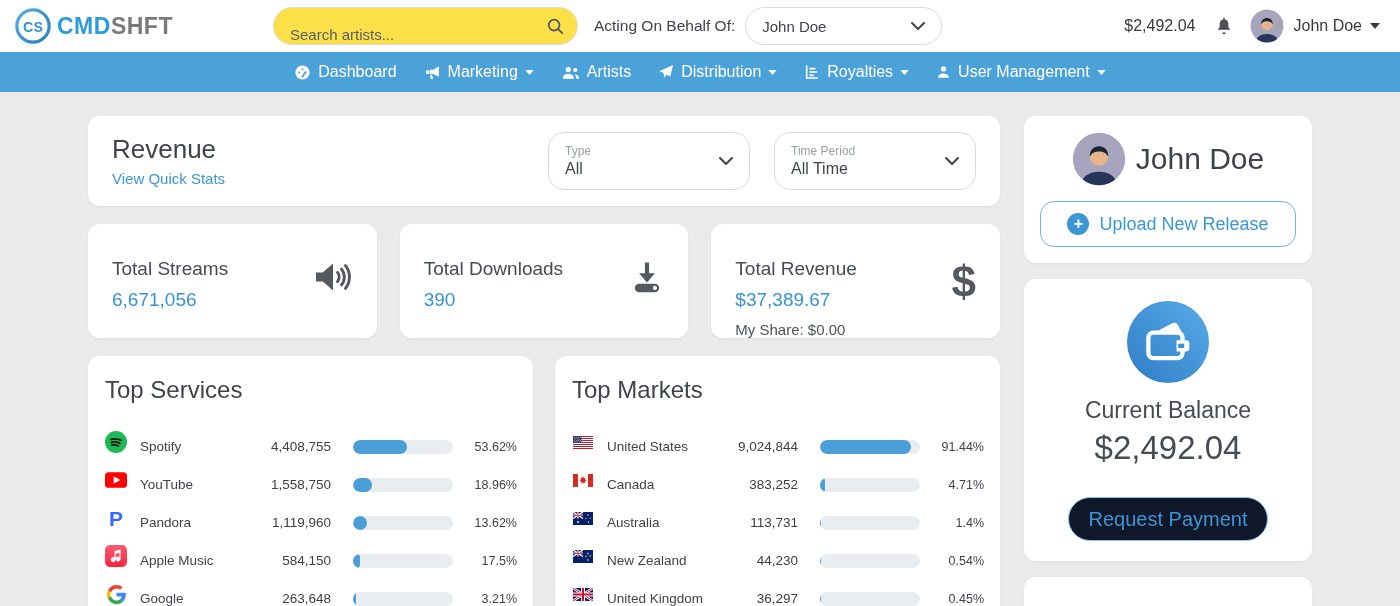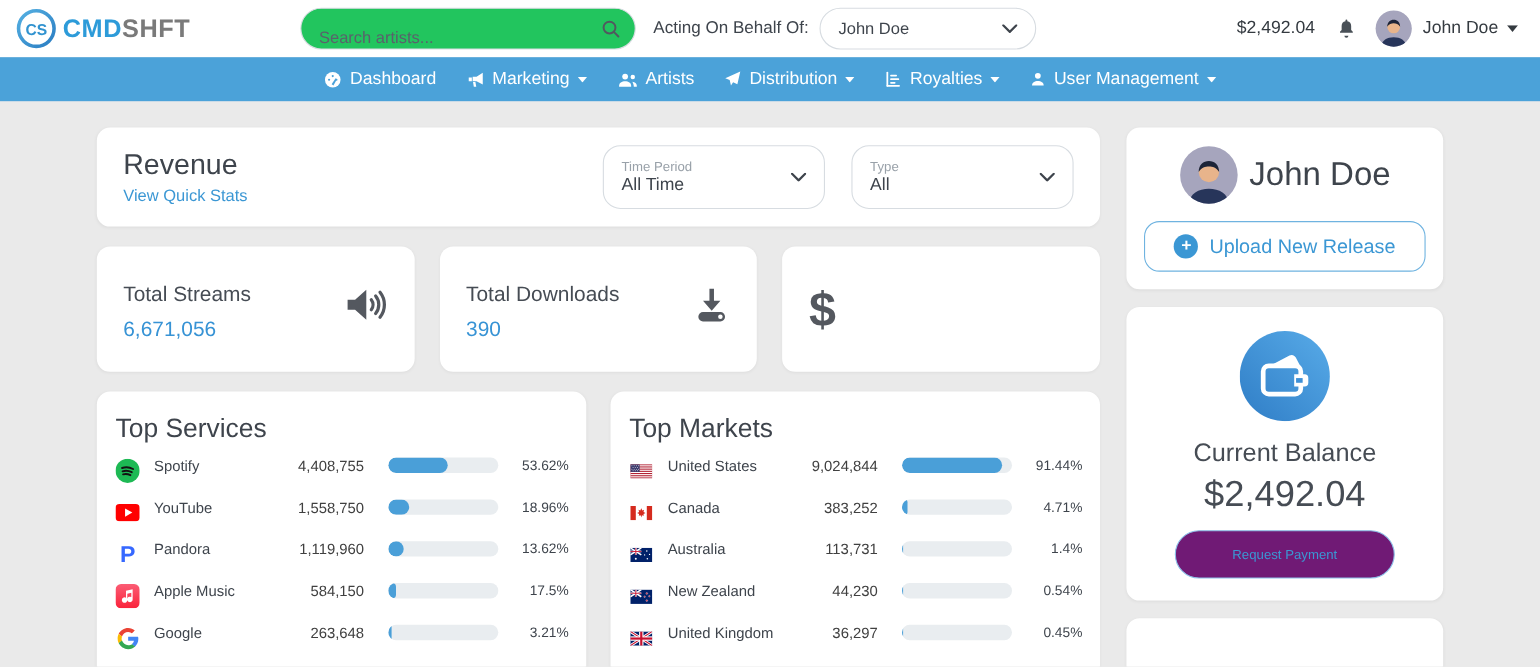--- a/index.html
+++ b/index.html
@@ -10,21 +10,21 @@
     font-family:"Liberation Sans", sans-serif;
     color:#3e444c;
   }
   
   .topbar { height:52px; background:#fff; display:flex; align-items:center; padding:0 20px 0 14px; }
   .logo-wrap { display:flex; align-items:center; gap:5px; }
   .brand { font-size:23px; font-weight:800; letter-spacing:.5px; }
   .brand .b1 { color:#2d9bd9; }
   .brand .b2 { color:#7a7a7a; }
   .search-wrap { position:relative; margin-left:100px; }
-  .search-input { width:305px; height:38px; border:1px solid #d7dce1; border-radius:19px; padding:16px 42px 0 16px; font-size:15px; color:#3e444c; outline:none; font-family:inherit; background:#22c55e; }
+  .search-input { width:305px; height:38px; border:1px solid #d7dce1; border-radius:19px; padding:16px 42px 0 16px; font-size:15px; color:#3e444c; outline:none; font-family:inherit; background:#fde047; }
   .search-input::placeholder { color:#59626b; }
   .search-icon { position:absolute; right:14px; top:10px; }
   .acting-label { margin-left:16px; font-size:15.5px; color:#3e444c; }
   .select-pill { margin-left:10px; width:197px; height:38px; border:1px solid #d7dce1; border-radius:19px; display:flex; align-items:center; justify-content:space-between; padding:0 16px; font-size:15px; color:#3e444c; cursor:pointer; background:#fff; }
   .top-right { margin-left:auto; display:flex; align-items:center; }
   .balance-top { font-size:16px; color:#343a40; }
   .bell { margin-left:18px; display:flex; }
   .avatar-sm { width:34px; height:34px; margin-left:16px; border-radius:50%; overflow:hidden; flex:none; }
   .user-name-top { margin-left:10px; font-size:16px; color:#343a40; }
   .caret-dark { margin-left:8px; display:flex; }
@@ -49,39 +49,39 @@
   .stats-row { display:flex; gap:23px; margin-top:18px; }
   .stat-card { flex:1; height:114px; padding:34px 24px; display:flex; justify-content:space-between; align-items:flex-start; }
   .stat-title { font-size:19px; color:#464c54; }
   .stat-value { font-size:19px; color:var(--value-blue,#3793D5); margin-top:9px; }
   .stat-sub { font-size:15px; color:#4d545b; margin-top:10px; }
   .stat-icon { margin-top:2px; display:flex; }
   
   .lists-row { display:flex; gap:22px; margin-top:18px; }
   .list-card { flex:1; padding:18px 16px; height:520px; }
   .list-title { font-size:24px; font-weight:500; color:#3e444c; margin:2px 0 12px 1px; }
-  .list-row { display:flex; align-items:flex-start; height:38px; }
+  .list-row { display:flex; align-items:flex-end; height:38px; }
   .row-icon { width:24px; height:24px; display:flex; align-items:center; justify-content:center; flex:none; }
   .row-name { margin-left:12px; font-size:13.5px; color:#3e444c; flex:1; }
   .row-value { font-size:13.5px; color:#404040; text-align:right; width:92px; flex:none; }
   .row-bar { width:100px; height:14px; border-radius:7px; background:var(--bar-track,#E9EDF0); margin-left:22px; position:relative; overflow:hidden; flex:none; }
   .row-bar-fill { position:absolute; left:0; top:0; bottom:0; border-radius:7px; background:var(--bar-fill,#4A9FD8); }
   .row-percent { width:64px; text-align:right; font-size:12.5px; color:#3e444c; flex:none; }
   .pandora-p { font-weight:800; font-size:21px; color:var(--pandora-blue,#3668FF); line-height:1; }
   
   .profile-card { padding:16px; text-align:center; }
   .profile-row { display:flex; align-items:center; justify-content:center; gap:10px; }
   .avatar-lg { width:54px; height:54px; border-radius:50%; overflow:hidden; flex:none; }
   .profile-name { font-size:30px; color:#3e444c; }
   .upload-btn { margin-top:15px; width:100%; height:46px; border:1.5px solid #6fb3e0; border-radius:14px; background:#fff; display:flex; align-items:center; justify-content:center; gap:10px; font-size:18px; color:var(--link-blue,#3B97D4); cursor:pointer; font-family:inherit; }
   .plus-circle { width:22px; height:22px; border-radius:50%; background:var(--link-blue,#3B97D4); color:#fff; font-size:16px; line-height:21px; text-align:center; font-weight:700; flex:none; }
   .balance-card { margin-top:16px; padding:22px 24px 20px; text-align:center; }
   .balance-title { font-size:23px; color:#464c54; margin-top:10px; }
   .balance-amount { font-size:33px; color:#464c54; margin-top:5px; font-weight:500; }
-  .request-btn { margin-top:14px; width:200px; height:44px; border:1.5px solid #8cc0e8; border-radius:22px; background:#701a75; font-size:12px; color:var(--link-blue,#3B97D4); cursor:pointer; font-family:inherit; }
+  .request-btn { margin-top:30px; width:200px; height:44px; border:1.5px solid #8cc0e8; border-radius:22px; background:#0f172a; font-size:20px; color:var(--link-blue,#3B97D4); cursor:pointer; font-family:inherit; }
   .settings-link { display:block; margin-top:13px; font-size:15px; color:var(--link-blue,#3B97D4); cursor:pointer; }
   .notifications-card { margin-top:16px; padding:18px 24px; height:120px; }
 </style>
 </head>
 <body>
 
 <header class="topbar">
   <div class="logo-wrap">
     <svg width="38" height="38" viewBox="0 0 40 40">
       <defs>
@@ -235,31 +235,31 @@
   <div class="left-col">
 
     <section class="card revenue-card">
       <div>
         <h1 class="revenue-title">Revenue</h1>
         <a class="quick-stats-link">View Quick Stats</a>
       </div>
       <div class="filters">
         <div class="filter-select">
           <div>
-            <div class="filter-label">Time Period</div>
-            <div class="filter-value">All Time</div>
+            <div class="filter-label">Type</div>
+            <div class="filter-value">All</div>
           </div>
           <svg width="14" height="8" viewBox="0 0 14 8" fill="none" stroke="#3e444c" stroke-width="2" stroke-linecap="round">
               <path d="M1 1l6 6 6-6"></path>
             </svg>
         </div>
         <div class="filter-select">
           <div>
-            <div class="filter-label">Type</div>
-            <div class="filter-value">All</div>
+            <div class="filter-label">Time Period</div>
+            <div class="filter-value">All Time</div>
           </div>
           <svg width="14" height="8" viewBox="0 0 14 8" fill="none" stroke="#3e444c" stroke-width="2" stroke-linecap="round">
               <path d="M1 1l6 6 6-6"></path>
             </svg>
         </div>
       </div>
     </section>
 
     <div class="stats-row">
       <section class="card stat-card">
@@ -287,20 +287,25 @@
         <span class="stat-icon">
           <svg width="34" height="34" viewBox="0 0 28 28">
               <path fill="#54585f" d="M12.3 2h3.4v9h4.8L14 18.5 7.5 11h4.8z"></path>
               <rect x="4" y="19.5" width="20" height="7" rx="3.5" fill="#54585f"></rect>
               <circle cx="20.5" cy="23" r="1.7" fill="#fff"></circle>
             </svg>
         </span>
       </section>
 
       <section class="card stat-card">
+        <div>
+          <div class="stat-title">Total Revenue</div>
+          <div class="stat-value">$37,389.67</div>
+          <div class="stat-sub">My Share: $0.00</div>
+        </div>
         <span class="stat-icon" style="font-size:44px;font-weight:700;color:#54585f;line-height:1;">$</span>
       </section>
     </div>
 
     <div class="lists-row">
       <section class="card list-card">
         <h2 class="list-title">Top Services</h2>
         <div id="services-rows">
             <div class="list-row">
               <span class="row-icon">

